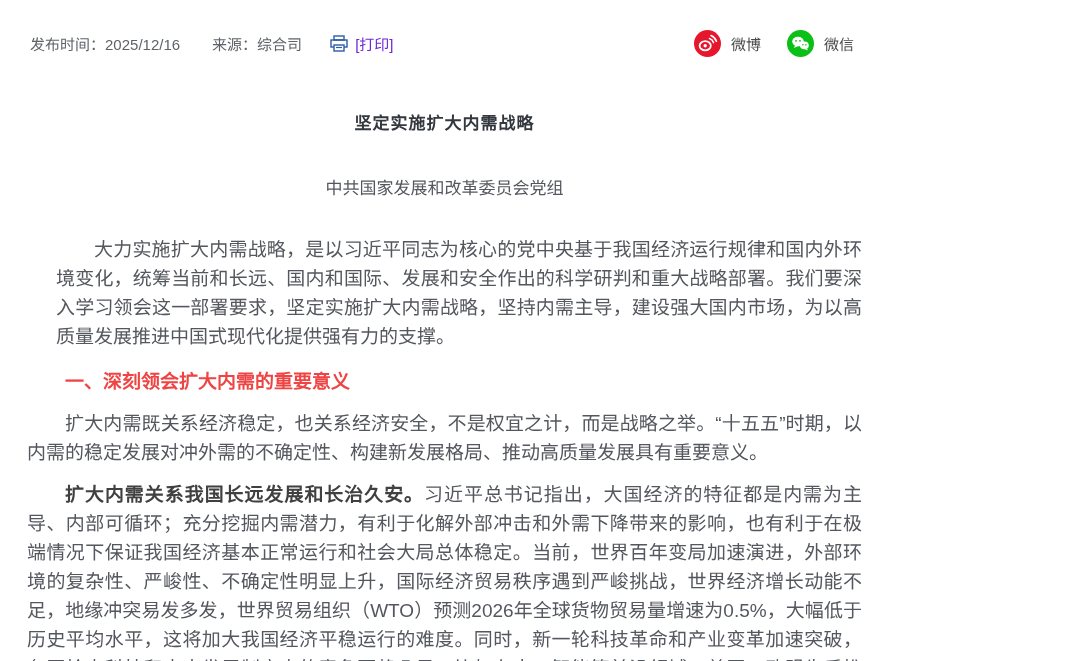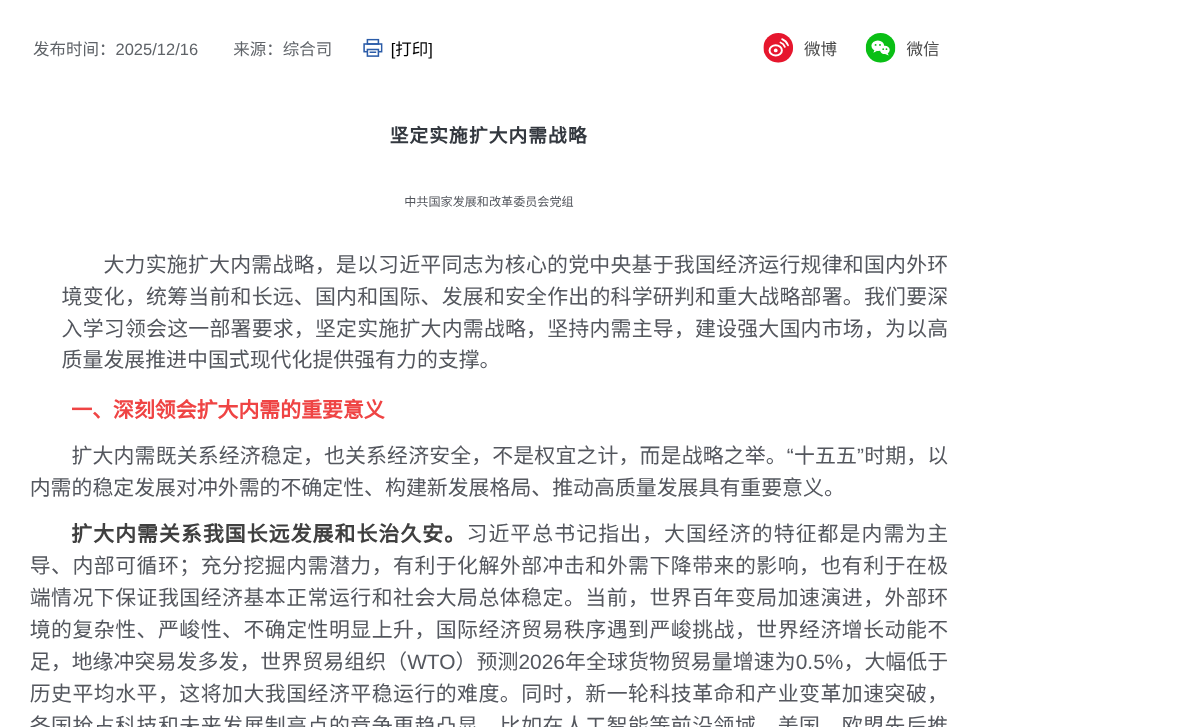--- a/index.html
+++ b/index.html
@@ -13,38 +13,38 @@
   
   .meta-bar {
     display: flex; justify-content: space-between; align-items: center;
     padding: 30px 38px 0 30px;
   }
   .meta-left { display: flex; align-items: center; font-size: 15px; color: #5f6368; }
   .meta-item { white-space: nowrap; }
   .meta-item + .meta-item { margin-left: 32px; }
   .print-link {
     margin-left: 28px; display: inline-flex; align-items: center;
-    color: #000000; cursor: pointer; font-size: 15px;
+    color: #6d28d9; cursor: pointer; font-size: 15px;
   }
   .print-link svg { margin-right: 7px; display: block; }
   .share-group { display: flex; align-items: center; }
   .share-btn { display: inline-flex; align-items: center; cursor: pointer; }
   .share-btn + .share-btn { margin-left: 26px; }
   .share-btn .badge { width: 27px; height: 27px; border-radius: 50%; display: inline-block; }
   .share-btn .share-label { margin-left: 10px; font-size: 15px; color: #4a4a4a; }
 
   
   .article { padding: 0 30px 0 27px; }
   .article-title {
     margin-top: 52px; text-align: center;
     font-size: 17px; font-weight: bold; color: #33383f; letter-spacing: 1px;
   }
   .article-author {
     margin-top: 40px; text-align: center;
-    font-size: 11px; color: #54575e; font-family: Liberation Mono, monospace;
+    font-size: 17px; color: #54575e; font-family: Liberation Mono, monospace;
   }
   .article-body { margin-top: 36px; }
   .para {
     font-size: 19px; line-height: 29px; color: #54575e;
     text-align: justify; text-indent: 2em; margin-top: 13px;
   }
   .para.first { margin-top: 0; margin-left: 29px; }
   .section-heading {
     font-size: 19px; line-height: 29px; font-weight: bold; color: #ef4444;
     text-indent: 2em; margin-top: 16px;

